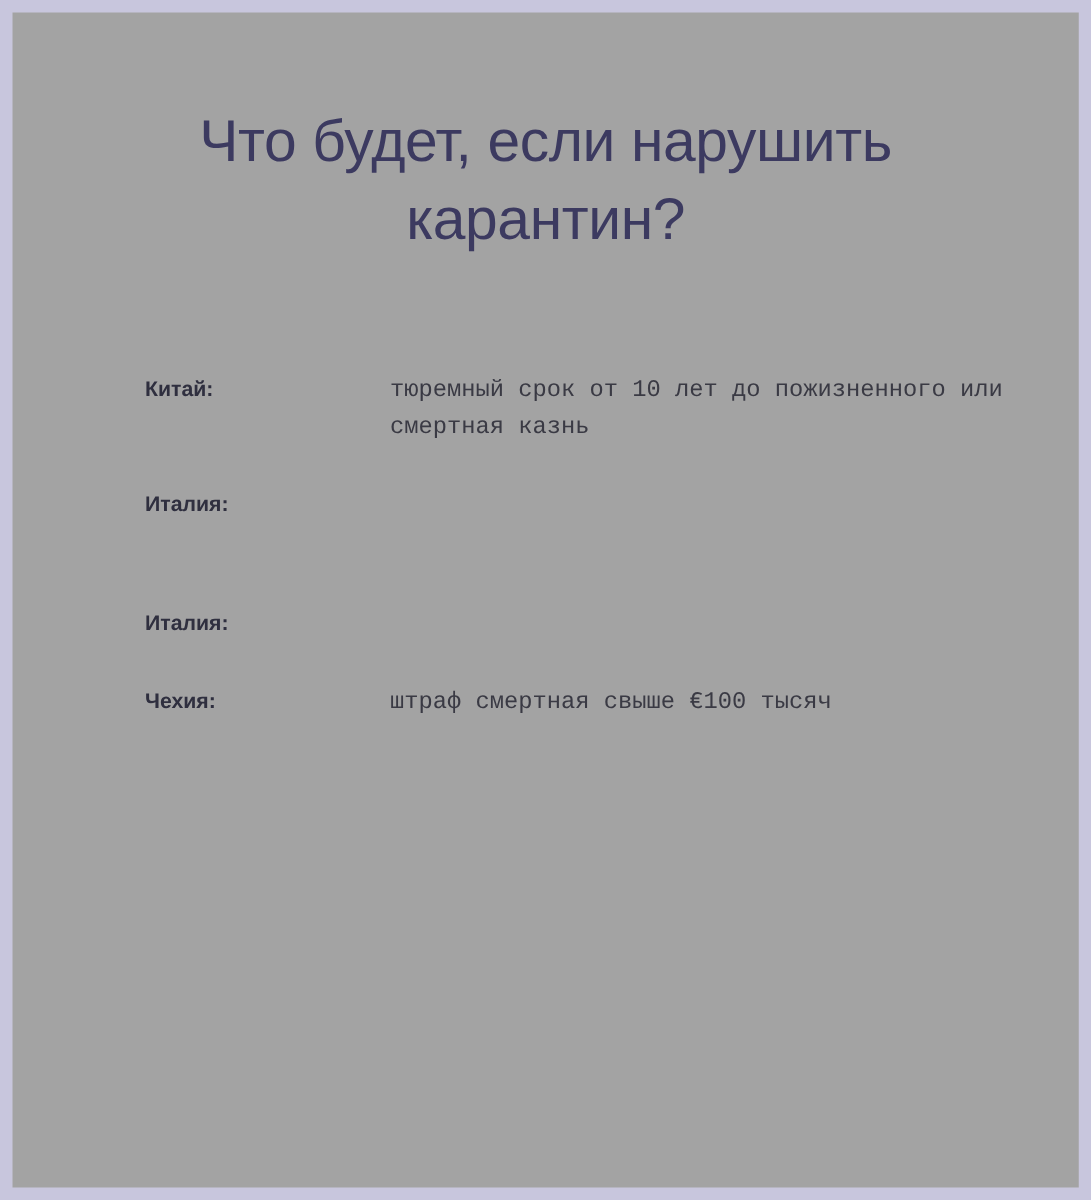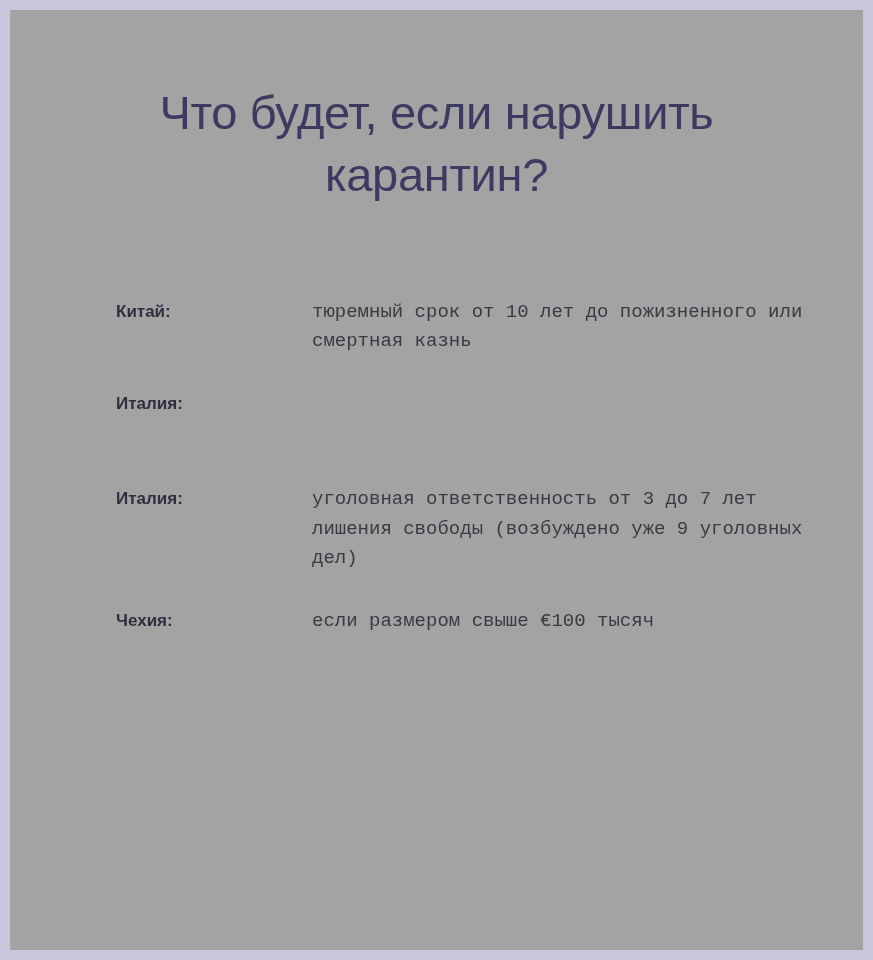--- a/index.html
+++ b/index.html
@@ -78,20 +78,19 @@
       <div class="country">Китай:</div>
       <div class="penalty">тюремный срок от 10 лет до пожизненного или смертная казнь</div>
     </li>
     <li class="row">
       <div class="country">Италия:</div>
     </li>
     <li class="row">
     </li>
     <li class="row">
       <div class="country">Италия:</div>
-      <div class="penalty">уголовная ответственность от 3 до 7 лет лишения свободы (возбуждено уже 9 уголовных дел)</div>
     </li>
     <li class="row">
       <div class="country">Чехия:</div>
-      <div class="penalty">если размером свыше €100 тысяч</div>
+      <div class="penalty">штраф смертная свыше €100 тысяч</div>
     </li>
   </ul>
 </div>
 
 </body></html>

